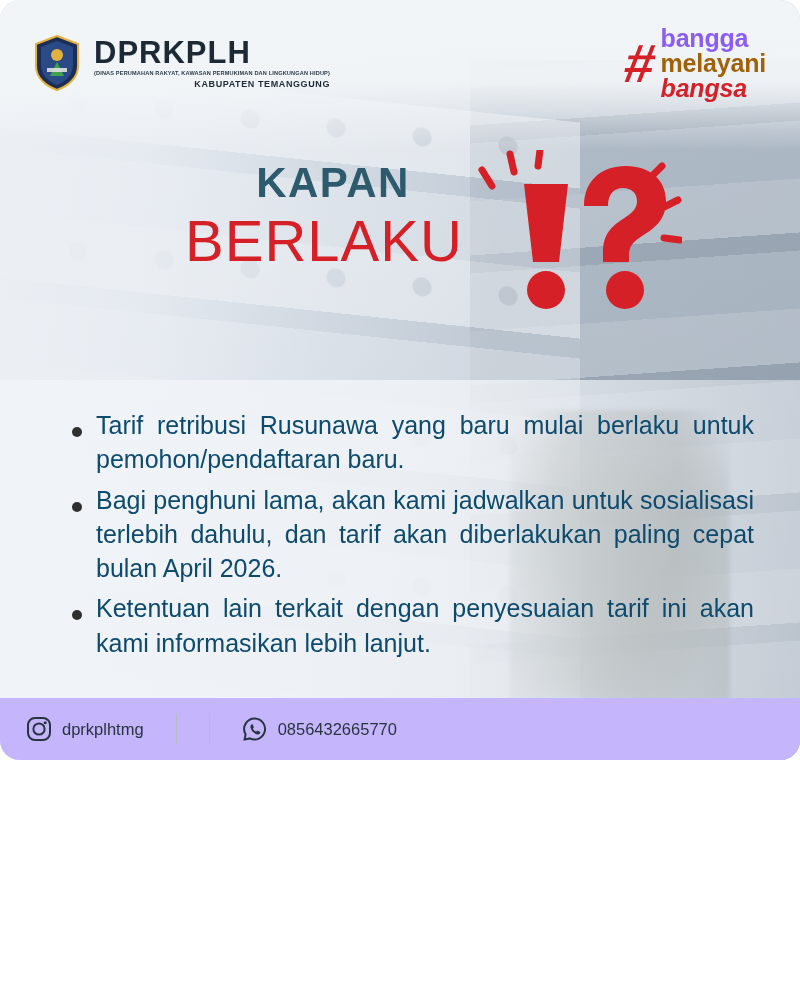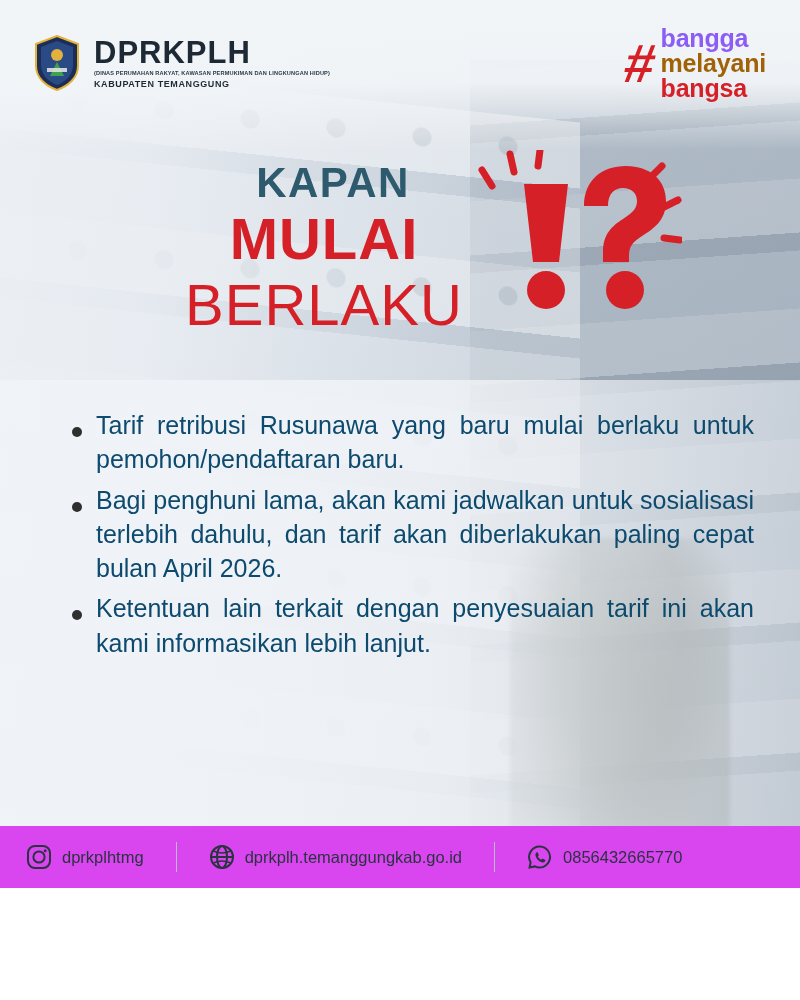--- a/index.html
+++ b/index.html
@@ -3,23 +3,24 @@
 <meta charset="utf-8">
 <style>
   * { box-sizing: border-box; margin: 0; padding: 0; }
   html, body {
     width: 800px; height: 1000px;
     font-family: "Liberation Sans", sans-serif;
     overflow: hidden;
   }
   .poster {
     position: relative;
-    width: 800px; height: 888px;
+    width: 800px; height: 760px;
     background: #e9edf2;
     overflow: hidden;
+    border-radius: 20px;
   }
 
   
   .bg-photo {
     position: absolute;
     inset: 0;
     background:
       linear-gradient(175deg, #cfd7e0 0%, #b9c4d0 35%, #a9b5c4 60%, #9aa8b8 100%);
   }
   .bg-building {
@@ -99,36 +100,36 @@
   .brand-title {
     font-size: 31px; font-weight: 700; letter-spacing: 1px;
     color: #1d2a36;
   }
   .brand-sub {
     font-size: 5.6px; font-weight: 700; letter-spacing: .15px;
     color: #2a3a48; margin-top: 3px; white-space: nowrap;
   }
   .brand-kab {
     font-size: 9px; font-weight: 700; letter-spacing: .6px;
-    color: #1d2a36; margin-top: 4px;
+    color: #1d2a36; margin-top: 4px; text-align: right;
   }
   .bangga {
     position: relative; display: flex; align-items: center; gap: 6px;
   }
   .hash {
     font-size: 54px; font-weight: 800; color: #d62027; line-height: .9;
     transform: skewX(-10deg);
   }
   .bangga-lines { line-height: 1.0; }
   .bangga-lines div {
     font-size: 25px; font-weight: 800; letter-spacing: -.2px;
   }
   .bl-1 { color: #8b5cf6; }
   .bl-2 { color: #a16207; text-align: center; }
-  .bl-3 { color: #d62027; }
+  .bl-3 { color: #d62027; font-style: italic; }
 
   
   .title-block {
     position: absolute; left: 16px; right: 0; top: 162px;
     text-align: center;
   }
   .t-kapan {
     font-size: 42px; font-weight: 800; letter-spacing: 1.5px;
     color: #2e5a6e; line-height: 1;
     margin-right: 150px;
@@ -161,21 +162,21 @@
   }
   .li-text {
     font-size: 25px; line-height: 1.37; color: #0c4a6e;
     text-align: justify; text-justify: inter-word;
     font-weight: 400;
   }
 
   
   .footer {
     position: absolute; left: 0; right: 0; bottom: 0; height: 62px;
-    background: #d946ef;
+    background: #c4b5fd;
     display: flex; align-items: center; gap: 32px;
     padding: 0 26px;
   }
   .f-item { display: flex; align-items: center; gap: 10px; }
   .f-text { font-size: 16.5px; color: #2a3340; }
   .f-sep { flex: 0 0 auto; width: 1px; height: 30px; background: #b6bdc7; }
   .ic { width: 26px; height: 26px; flex: 0 0 auto; }
 </style>
 </head>
 <body>
@@ -215,21 +216,20 @@
       <div class="bangga-lines">
         <div class="bl-1">bangga</div>
         <div class="bl-2">melayani</div>
         <div class="bl-3">bangsa</div>
       </div>
     </div>
   </div>
 
   <div class="title-block">
     <div class="t-kapan">KAPAN</div>
-    <div class="t-mulai">MULAI</div>
     <div class="t-berlaku">BERLAKU</div>
 
     <svg class="interrobang" viewBox="0 0 210 190">
 
       <g stroke="#d62027" stroke-width="7" stroke-linecap="round">
         <line x1="20" y1="36" x2="10" y2="20"></line>
         <line x1="42" y1="22" x2="38" y2="4"></line>
         <line x1="66" y1="16" x2="68" y2="0"></line>
         <line x1="176" y1="30" x2="190" y2="16"></line>
         <line x1="190" y1="58" x2="206" y2="50"></line>
@@ -265,30 +265,20 @@
       <svg class="ic" viewBox="0 0 26 26">
         <rect x="2" y="2" width="22" height="22" rx="7" fill="none" stroke="#2a3340" stroke-width="2"></rect>
         <circle cx="13" cy="13" r="5.6" fill="none" stroke="#2a3340" stroke-width="2"></circle>
         <circle cx="19.2" cy="6.8" r="1.5" fill="#2a3340"></circle>
       </svg>
       <div class="f-text">dprkplhtmg</div>
     </div>
 
     <div class="f-sep"></div>
 
-    <div class="f-item">
-      <svg class="ic" viewBox="0 0 26 26">
-        <circle cx="13" cy="13" r="11" fill="none" stroke="#2a3340" stroke-width="2"></circle>
-        <ellipse cx="13" cy="13" rx="5" ry="11" fill="none" stroke="#2a3340" stroke-width="2"></ellipse>
-        <line x1="2" y1="13" x2="24" y2="13" stroke="#2a3340" stroke-width="2"></line>
-        <path d="M4.5 7 Q13 11 21.5 7" fill="none" stroke="#2a3340" stroke-width="1.6"></path>
-        <path d="M4.5 19 Q13 15 21.5 19" fill="none" stroke="#2a3340" stroke-width="1.6"></path>
-      </svg>
-      <div class="f-text">dprkplh.temanggungkab.go.id</div>
-    </div>
 
     <div class="f-sep"></div>
 
     <div class="f-item">
       <svg class="ic" viewBox="0 0 26 26">
         <path d="M13 2.5 A10.5 10.5 0 0 0 3.6 18.3 L2.6 23.4 L7.9 22.4 A10.5 10.5 0 1 0 13 2.5 Z" fill="none" stroke="#2a3340" stroke-width="2"></path>
         <path d="M9.6 8.3 c.5-.1 1 0 1.2.5 l.9 2 c.2.4 0 .8-.3 1.1 l-.6.5 c.8 1.6 1.9 2.6 3.4 3.3 l.6-.7 c.3-.3.7-.4 1.1-.2 l2 .9 c.5.2.6.8.4 1.3 c-.5 1.1-1.7 1.7-3 1.4 c-3.4-.8-6-3.4-6.8-6.8 c-.3-1.3.3-2.5 1.1-3.3 z" fill="#2a3340"></path>
       </svg>
       <div class="f-text">0856432665770</div>
     </div>

